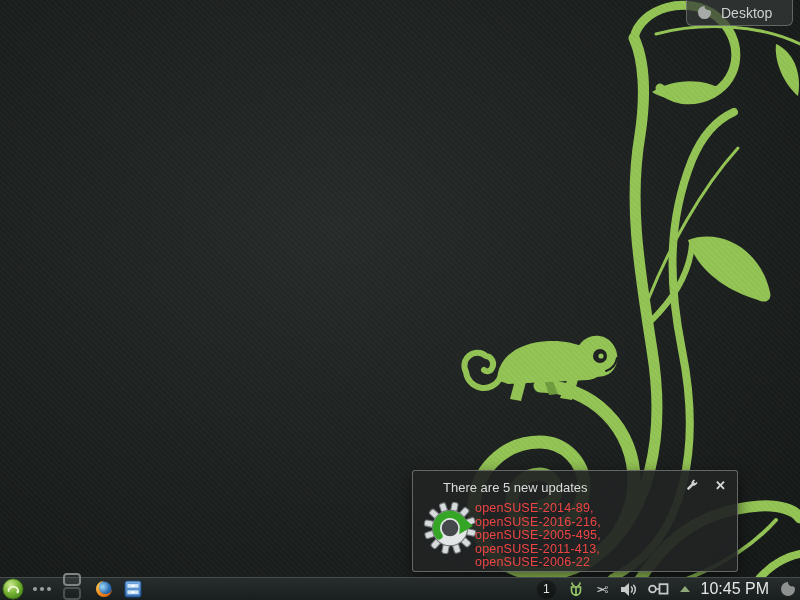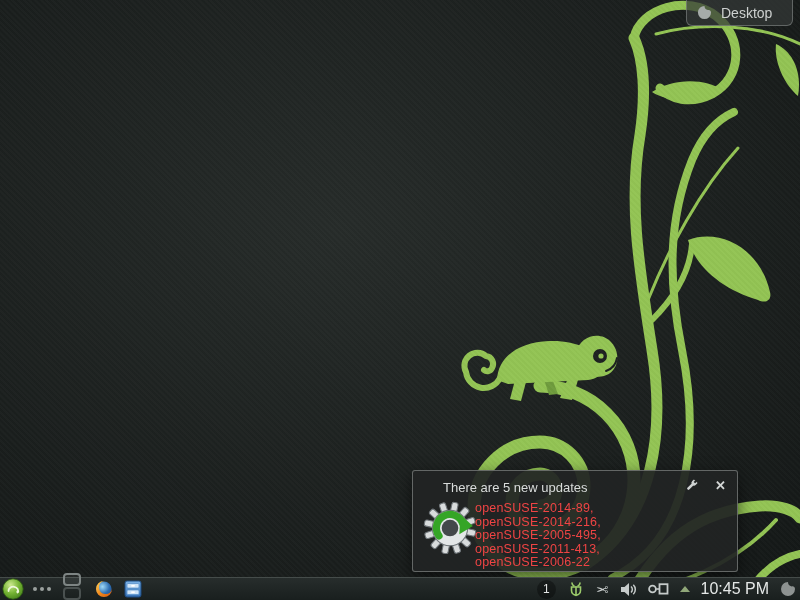--- a/index.html
+++ b/index.html
@@ -162,21 +162,21 @@
         <rect x="23" y="2" width="6" height="50" rx="2" transform="rotate(150 26 27)"></rect>
       </g>
       <circle cx="26" cy="27" r="17" fill="#e3e6e7" stroke="#70767a"></circle>
       <circle cx="26" cy="27" r="8" fill="#44484b"></circle>
       <path d="M15.4 34.5 A13 13 0 1 1 38.2 22.6" fill="none" stroke="#35a526" stroke-width="7" stroke-linecap="round"></path>
       <polygon points="36,14 48,25 35,33" fill="#35a526"></polygon>
     </svg>
   </div>
   <div class="popup-list">
     <div>openSUSE-2014-89,</div>
-    <div>openSUSE-2014-216,</div>
+    <div>openSUSE-2016-216,</div>
     <div>openSUSE-2005-495,</div>
     <div>openSUSE-2011-413,</div>
     <div>openSUSE-2006-22</div>
   </div>
 </div>
 
 <div class="panel">
   <div class="pleft">
     <div class="launcher">
       <svg width="22" height="22" viewBox="0 0 22 22">

